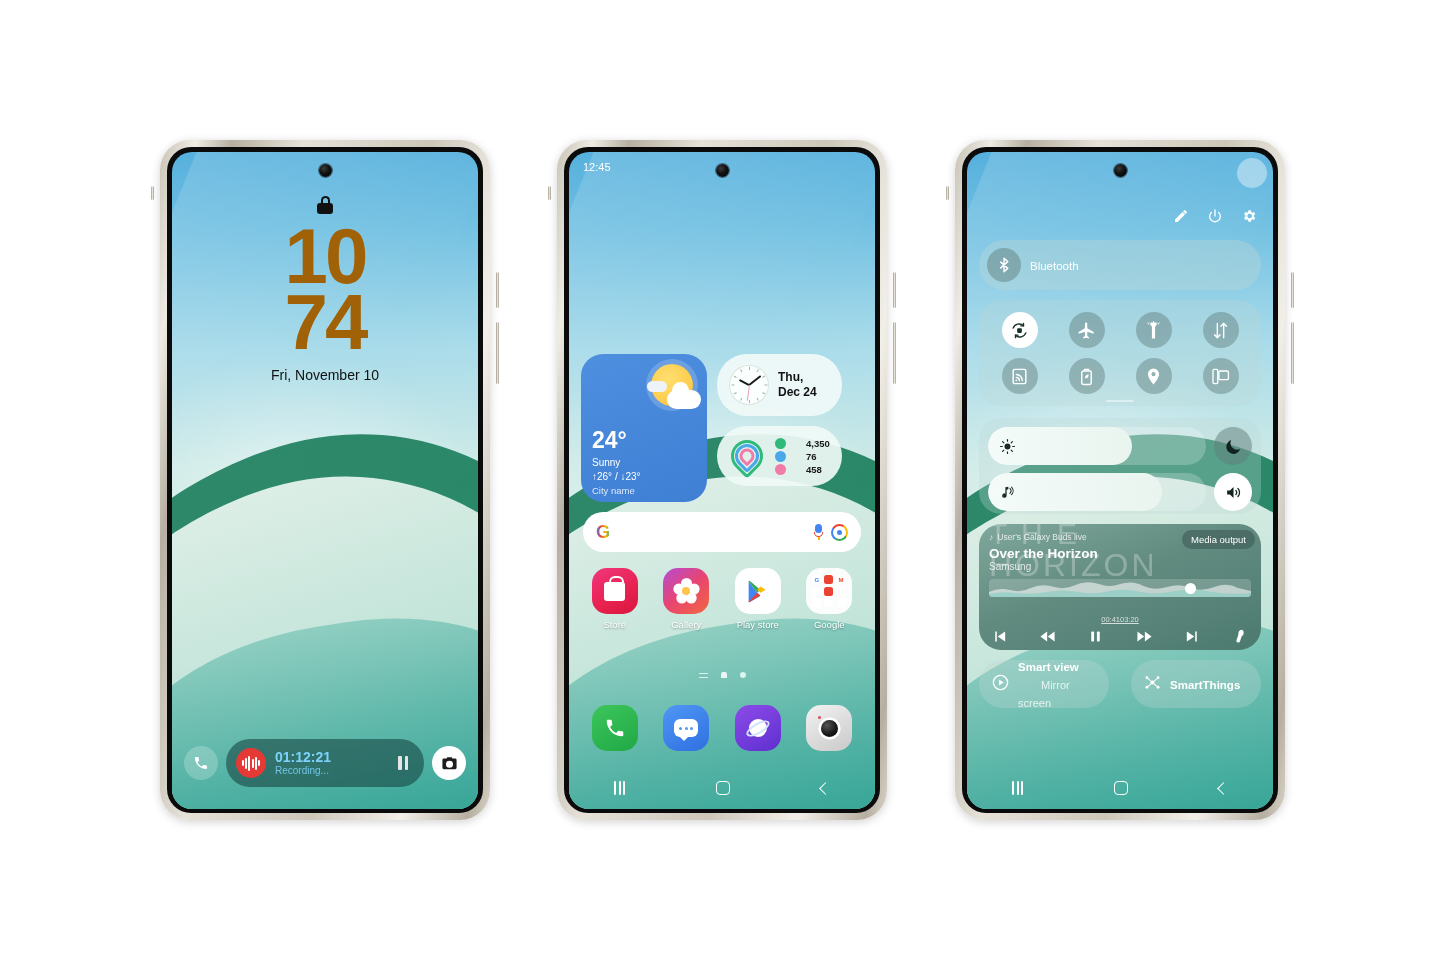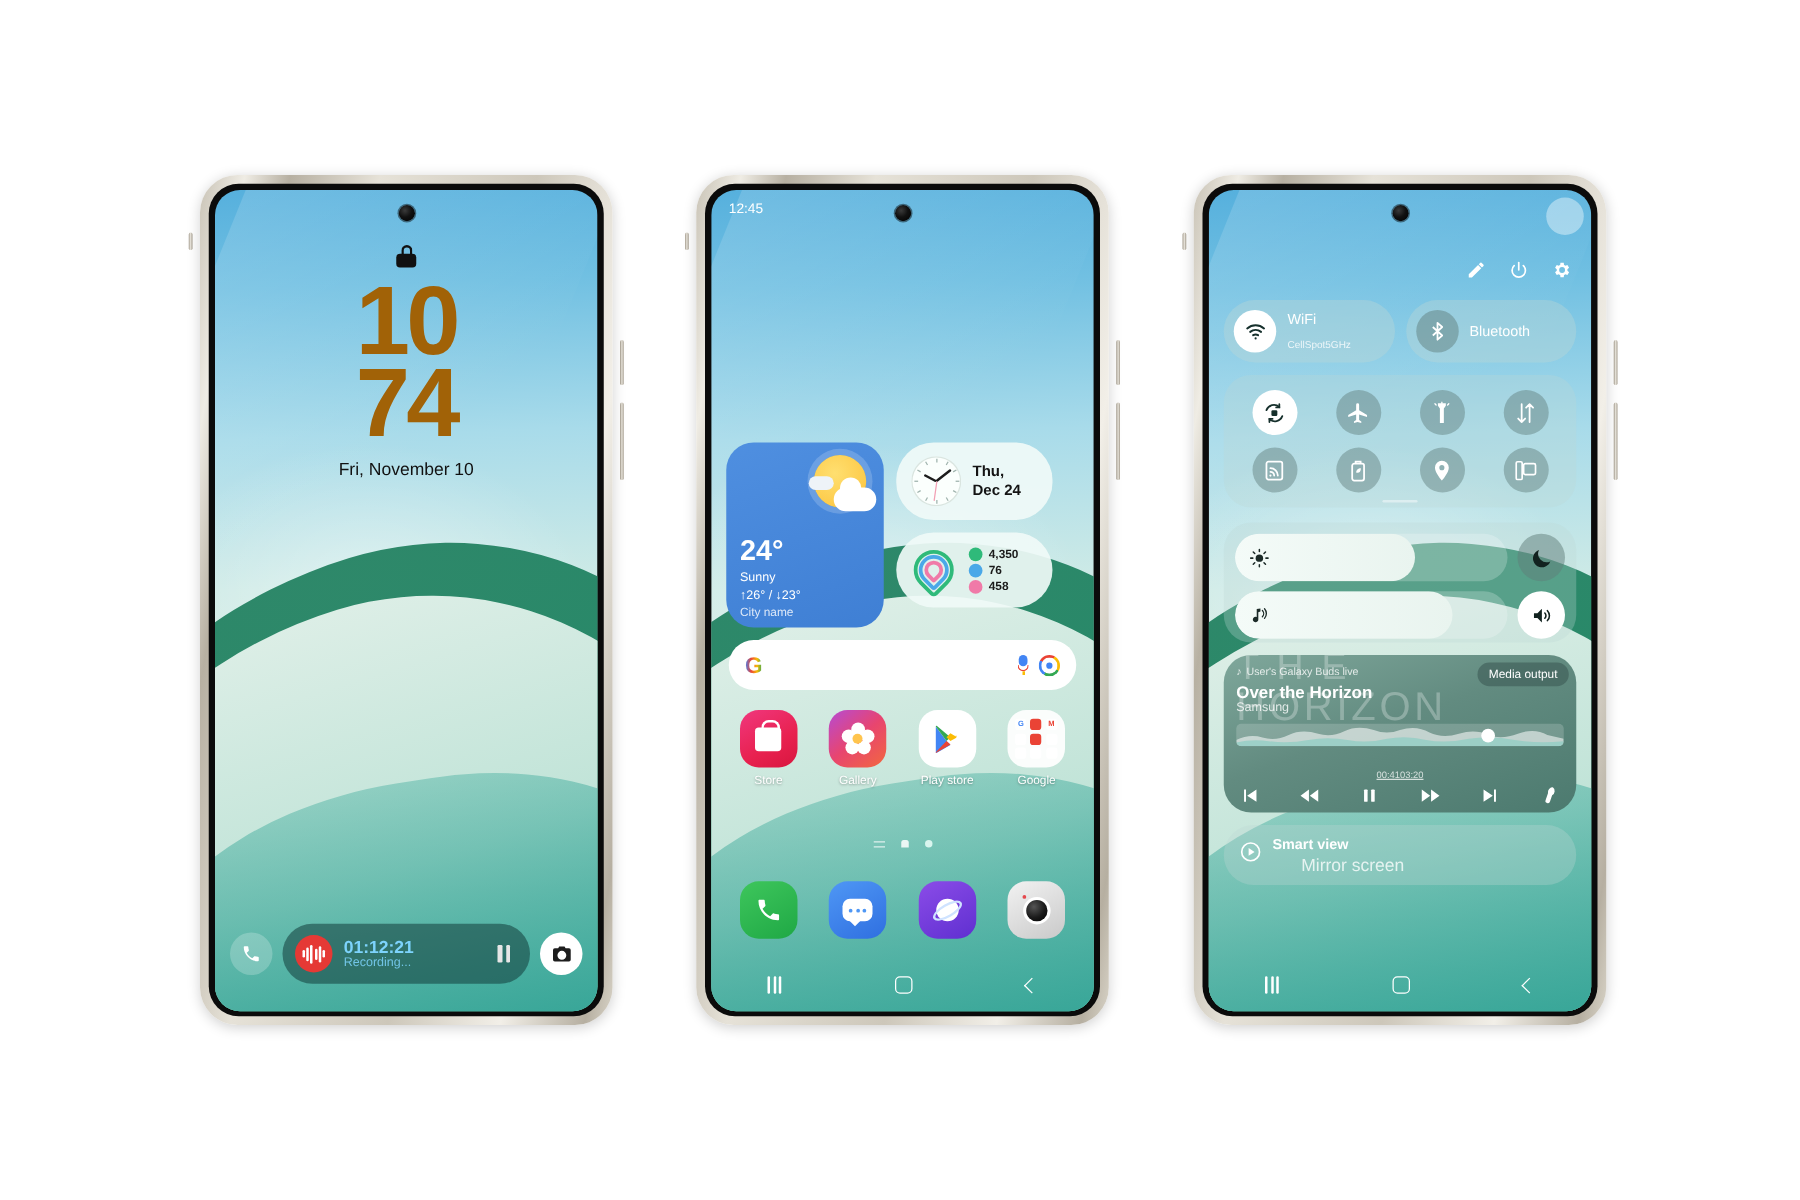--- a/index.html
+++ b/index.html
@@ -235,21 +235,21 @@
   .ring {
     position: absolute; left: 50%; top: 50%;
     border-radius: 50% 50% 12% 50%;
     transform: translate(-50%,-50%) rotate(45deg);
     border-style: solid;
   }
   .ring.r1 { width: 32px; height: 32px; border-width: 3px; border-color: #2fba7a; }
   .ring.r2 { width: 24px; height: 24px; border-width: 3px; border-color: #4aa8e8; }
   .ring.r3 { width: 15px; height: 15px; border-width: 3px; border-color: #f07aa8; }
   .hstats { display: flex; flex-direction: column; gap: 2px; }
-  .hrow { display: flex; align-items: flex-end; gap: 5px; }
+  .hrow { display: flex; align-items: flex-end; gap: 20px; }
   .hdot { width: 11px; height: 11px; border-radius: 50%; flex: 0 0 11px; }
   .hdot.g { background: #2fba7a; }
   .hdot.b { background: #4aa8e8; }
   .hdot.p { background: #f07aa8; }
   .hval { font-size: 9.5px; font-weight: 700; color: #1a1a1a; }
 
   
   .gsearch {
     position: absolute; left: 14px; right: 14px; top: 360px;
     height: 40px; border-radius: 20px; background: #fff;
@@ -501,21 +501,21 @@
     position: absolute; left: 12px; right: 12px; top: 508px;
     display: flex; gap: 22px;
   }
   .qp-sv {
     flex: 1; height: 48px; border-radius: 24px;
     background: rgba(190,215,212,.32);
     display: flex; align-items: center; gap: 8px; padding: 0 12px;
   }
   .qp-sv svg { width: 19px; height: 19px; flex: 0 0 19px; }
   .qp-sv .t1 { font-size: 11.5px; color: #fff; font-weight: 700; }
-  .qp-sv .t2 { font-size: 14px; color: rgba(255,255,255,.78); padding-left: 23px; }
+  .qp-sv .t2 { font-size: 11px; color: rgba(255,255,255,.78); padding-left: 23px; }
 </style>
 </head>
 <body>
 
 <div class="stage">
 
   <div class="phone p1">
     <div class="leftnub"></div>
     <div class="sidekey k1"></div>
     <div class="sidekey k2"></div>
@@ -793,34 +793,20 @@
                 </svg>
             </span>
             <span>
               <svg viewBox="0 0 24 24" fill="#fff">
                   <path d="M19.4 13a7.6 7.6 0 0 0 0-2l2-1.6-2-3.4-2.4 1a7.6 7.6 0 0 0-1.7-1L15 3.4H11l-.3 2.6c-.6.2-1.2.6-1.7 1l-2.4-1-2 3.4L6.6 11a7.6 7.6 0 0 0 0 2l-2 1.6 2 3.4 2.4-1c.5.4 1 .8 1.7 1l.3 2.6h4l.3-2.6c.6-.2 1.2-.6 1.7-1l2.4 1 2-3.4-2-1.6zM13 15.5a3.5 3.5 0 1 1 0-7 3.5 3.5 0 0 1 0 7z"></path>
                 </svg>
             </span>
           </div>
 
           <div class="qp-pair">
-            <div class="qp-big on">
-              <span class="bico">
-                <svg viewBox="0 0 24 24" width="19" height="19" fill="none" stroke="#16302c" stroke-width="2" stroke-linecap="round">
-                  <path d="M3.5 8.5a13 13 0 0 1 17 0"></path>
-                    <path d="M6.5 12a9 9 0 0 1 11 0"></path>
-                    <path d="M9.5 15.3a5 5 0 0 1 5 0"></path>
-                    <circle cx="12" cy="18.6" r="1.1" fill="#16302c" stroke="none"></circle>
-                </svg>
-              </span>
-              <span class="btxt">
-                <span class="bt1">WiFi</span><br>
-                <span class="bt2">CellSpot5GHz</span>
-              </span>
-            </div>
             <div class="qp-big">
               <span class="bico">
                 <svg viewBox="0 0 24 24" width="18" height="18" fill="none" stroke="#fff" stroke-width="1.9" stroke-linejoin="round">
                     <path d="M7 7.5l10 9-5 4.5V3l5 4.5-10 9"></path>
                   </svg>
               </span>
               <span class="btxt"><span class="bt1">Bluetooth</span></span>
             </div>
           </div>
 
@@ -979,20 +965,35 @@
                 <svg viewBox="0 0 24 24" fill="none" stroke="#fff" stroke-width="1.7">
                     <circle cx="12" cy="12" r="9"></circle>
                     <path d="M10 8.2l6 3.8-6 3.8z" fill="#fff" stroke="none"></path>
                   </svg>
               </span>
               <span>
                 <span class="t1">Smart view</span><br>
                 <span class="t2">Mirror screen</span>
               </span>
             </div>
+            <div class="qp-sv">
+              <span>
+                <svg viewBox="0 0 24 24" fill="#fff">
+                    <circle cx="12" cy="12" r="2.6"></circle>
+                    <circle cx="5" cy="6" r="1.8"></circle>
+                    <circle cx="19" cy="6" r="1.8"></circle>
+                    <circle cx="5" cy="18" r="1.8"></circle>
+                    <circle cx="19" cy="18" r="1.8"></circle>
+                    <g stroke="#fff" stroke-width="1.3">
+                      <path d="M6.4 7.2l3.6 3.1M17.6 7.2L14 10.3M6.4 16.8l3.6-3.1M17.6 16.8L14 13.7"></path>
+                    </g>
+                  </svg>
+              </span>
+              <span><span class="t1">SmartThings</span></span>
+            </div>
           </div>
         </div>
 
         <div class="navbar">
           <span class="nav-recents">
               <span></span>
               <span></span>
               <span></span>
             </span>
           <span class="nav-home"></span>

